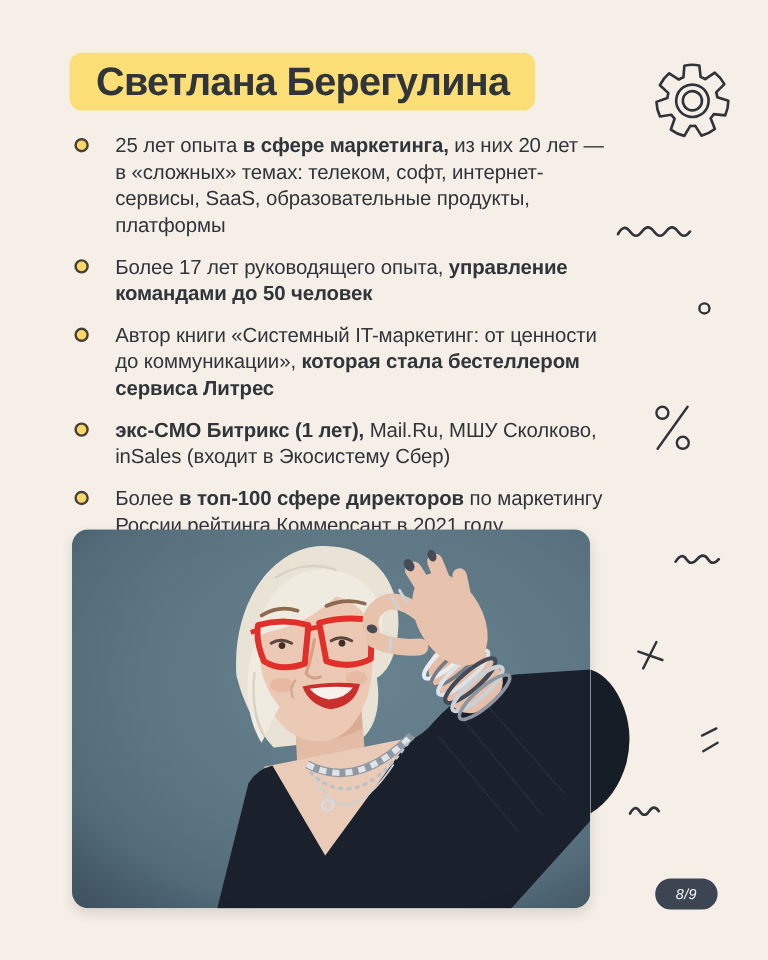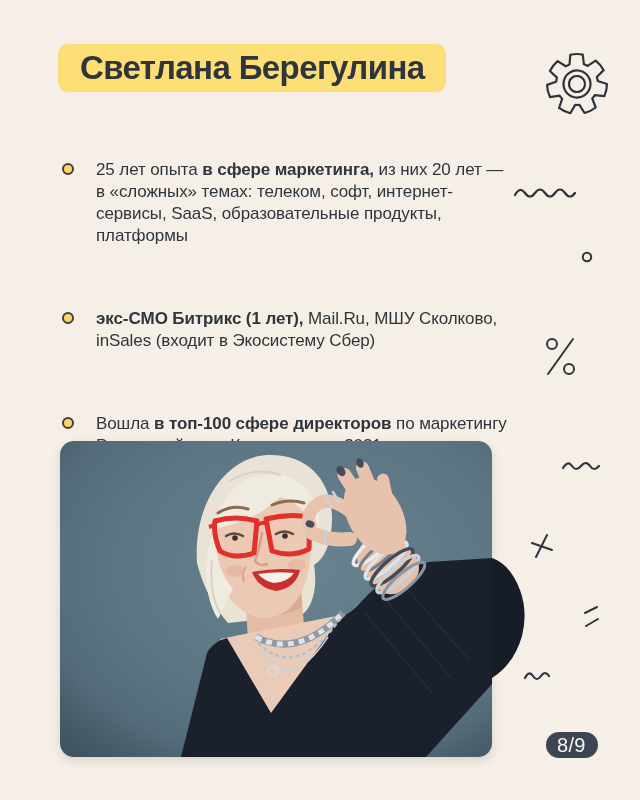--- a/index.html
+++ b/index.html
@@ -21,42 +21,42 @@
   .title-wrap h1{
     font-size:33px; font-weight:bold; letter-spacing:-0.6px; color:#30353b;
     white-space:nowrap;
   }
   .doodle{position:absolute; pointer-events:none;}
   .doodle svg{display:block;}
   .credentials{
     position:absolute; left:62px; top:111px; width:480px;
     list-style:none; display:flex; flex-direction:column; gap:13px;
   }
-  .credentials li{display:flex; align-items:flex-start; gap:22px;margin-top:48px;}
+  .credentials li{display:flex; align-items:flex-start; gap:22px;}
   .dot{
     flex:none; width:12px; height:12px; border-radius:50%;
     background:#fcd66a; border:2px solid #454136; margin-top:4px;
   }
   .credentials p{
     width:415px; font-size:17px; line-height:22px; letter-spacing:-0.1px;
   }
   .credentials strong{font-weight:bold;}
   .photo{
     position:absolute; left:60px; top:441px; width:432px; height:316px;
     border-radius:14px; overflow:hidden;
     box-shadow:0 4px 10px rgba(70,60,45,.15);
   }
   .photo svg{display:block; width:432px; height:316px;}
   .elbow{position:absolute; left:492px; top:552px; width:38px; height:132px;}
   .pager{
     position:absolute; left:546px; top:732px; height:26px; min-width:52px;
     background:var(--badge-bg); color:var(--badge-text);
     border-radius:14px; padding:0 11px;
-    display:flex; align-items:center; justify-content:flex-start;
-    font-size:20px; letter-spacing:0.3px;
+    display:flex; align-items:center; justify-content:center;
+    font-size:12px; letter-spacing:0.3px;font-style:italic;
   }
 </style>
 </head>
 <body>
 
 <div class="canvas">
 
   <div class="title-wrap">
     <h1>Светлана Берегулина</h1>
   </div>
@@ -71,25 +71,33 @@
     </svg>
   </div>
 
   <ul class="credentials">
     <li>
       <span class="dot"></span>
       <p><span>25 лет опыта </span><strong>в сфере маркетинга,</strong><span> из них 20 лет — в «сложных» темах: телеком, софт, интернет-сервисы, SaaS, образовательные продукты, платформы</span></p>
     </li>
     <li>
       <span class="dot"></span>
+      <p><span>Более 17 лет руководящего опыта, </span><strong>управление командами до 50 человек</strong><span></span></p>
+    </li>
+    <li>
+      <span class="dot"></span>
+      <p><span>Автор книги «Системный IT-маркетинг: от ценности до коммуникации», </span><strong>которая стала бестеллером сервиса Литрес</strong><span></span></p>
+    </li>
+    <li>
+      <span class="dot"></span>
       <p><span></span><strong>экс-CMO Битрикс (1 лет),</strong><span> Mail.Ru, МШУ Сколково, inSales (входит в Экосистему Сбер)</span></p>
     </li>
     <li>
       <span class="dot"></span>
-      <p><span>Вошла </span><strong>в топ-100 сфере директоров</strong><span> по маркетингу России рейтинга Коммерсант в 2021 году</span></p>
+      <p><span>Более </span><strong>в топ-100 сфере директоров</strong><span> по маркетингу России рейтинга Коммерсант в 2021 году</span></p>
     </li>
   </ul>
 
   <div class="doodle" style="left:513px; top:184px;">
     <svg width="66" height="18" viewBox="0 0 66 18" fill="none" stroke="var(--doodle)" stroke-width="2.2" stroke-linecap="round">
       <path d="M2 11 q5 -9 10 -2 t10 0 t10 0 t10 0 t10 0 t10 0"></path>
     </svg>
   </div>
   <div class="doodle" style="left:581px; top:251px;">
     <svg width="12" height="12" viewBox="0 0 12 12" fill="none" stroke="var(--doodle)" stroke-width="2">

